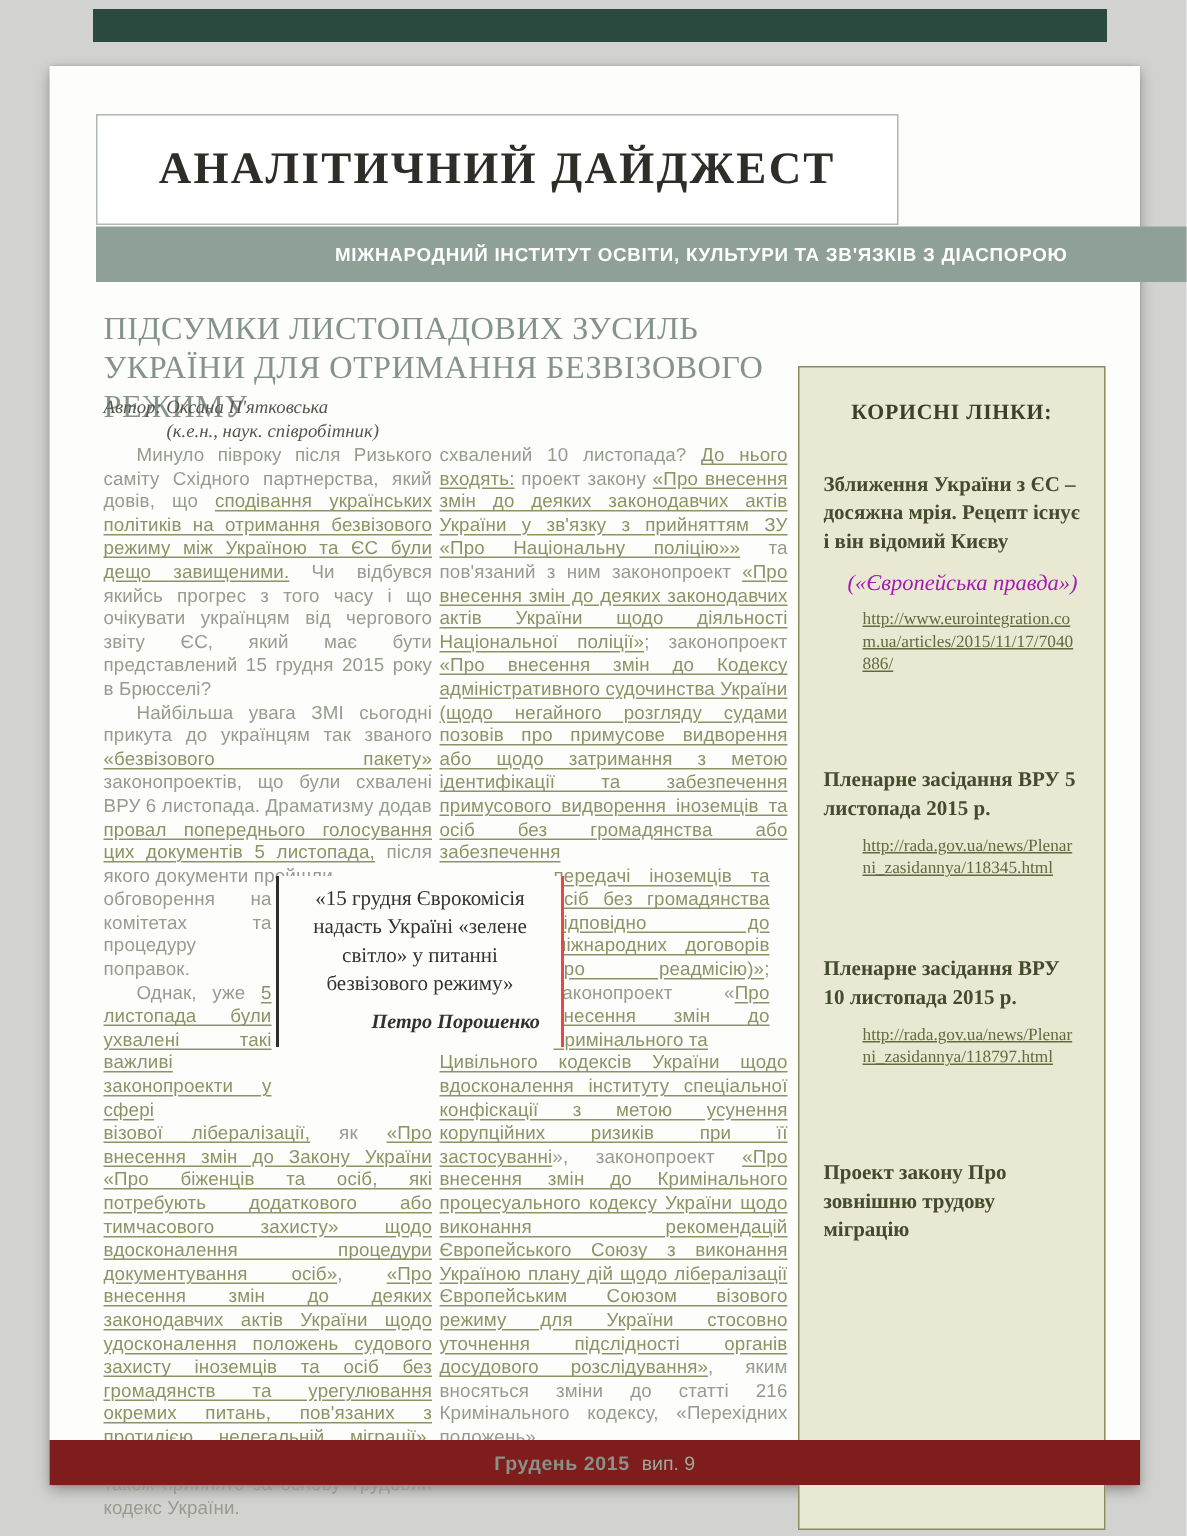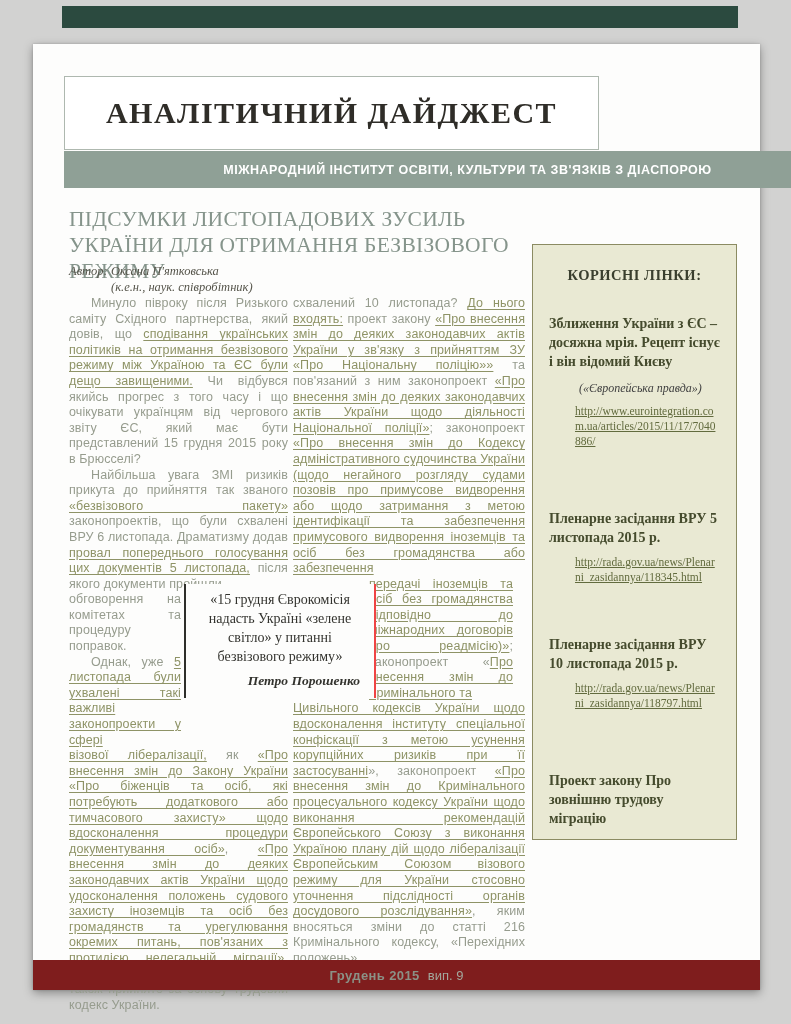--- a/index.html
+++ b/index.html
@@ -55,30 +55,30 @@
   .pullquote {
     position:absolute; left:151px; top:540px; width:192px;
     padding:6px 10px 8px;
     border-left:2px solid #2e2e2a; border-right:2px solid #ef4444;
     background:#fdfdfc; text-align:center;
     font-family:"Liberation Serif","DejaVu Serif",serif;
     font-size:14px; line-height:19px; color:#33332e;
   }
   .pq-attr { margin-top:5px; font-weight:bold; font-style:italic; font-size:13.5px; text-align:right; padding-right:4px; }
   .sidebar {
-    position:absolute; left:499px; top:200px; width:205px; height:596px;
+    position:absolute; left:499px; top:200px; width:205px; height:776px;
     background:#e9e9d3; border:1px solid #8b8b62; padding:22px 16px;
     font-family:"Liberation Serif","DejaVu Serif",serif;
   }
   .sb-title { text-align:center; font-weight:bold; font-size:14.5px; color:#3a3f2e; letter-spacing:0.5px; }
   .sb-item { margin-top:50px; }
   .sb-item.first { margin-top:30px; }
   .sb-item.gap-lg { margin-top:60px; }
   .sb-head { font-weight:bold; font-size:14px; line-height:19px; color:#454b2d; }
-  .sb-source { font-style:italic; font-size:12px; color:#404040; margin:10px 0 2px 30px; }
+  .sb-source { font-style:italic; font-size:15px; color:#a21caf; margin:10px 0 2px 16px; }
   .sb-url {
     display:block; font-size:11.5px; line-height:15px; color:#626b3e;
     text-decoration:underline; margin:8px 0 0 26px; word-break:break-all; cursor:pointer;
   }
   .page-footer {
     position:absolute; left:0; bottom:0; width:100%; height:30px;
     background:#7f1d1d; display:flex; align-items:center; justify-content:center;
     font-size:13px;
   }
   .footer-month { color:#8b9186; font-weight:bold; letter-spacing:0.4px; }
@@ -102,21 +102,21 @@
   <div class="headline">ПІДСУМКИ ЛИСТОПАДОВИХ ЗУСИЛЬ УКРАЇНИ ДЛЯ ОТРИМАННЯ БЕЗВІЗОВОГО РЕЖИМУ</div>
 
   <div class="author">
     <div>Автор: Оксана П'ятковська</div>
     <div class="author-line2">(к.е.н., наук. співробітник)</div>
   </div>
 
   <div class="col col-left">
     <div>
         <p class="para indent"><span>Минуло півроку після Ризького саміту Східного партнерства, який довів, що </span><span class="tlink">сподівання українських політиків на отримання безвізового режиму між Україною та ЄС були дещо завищеними.</span><span> Чи відбувся якийсь прогрес з того часу і що очікувати українцям від чергового звіту ЄС, який має бути представлений 15 грудня 2015 року в Брюсселі?</span></p>
-        <p class="para indent"><span>Найбільша увага ЗМІ ризиків прикута до прийняття так званого </span><span class="tlink">«безвізового пакету»</span><span> законопроектів, що були схвалені ВРУ 6 листопада. Драматизму додав </span><span class="tlink">провал попереднього голосування цих документів 5 листопада,</span><span> після якого документи пройшли</span></p>
+        <p class="para indent"><span>Найбільша увага ЗМІ сьогодні прикута до українцям так званого </span><span class="tlink">«безвізового пакету»</span><span> законопроектів, що були схвалені ВРУ 6 листопада. Драматизму додав </span><span class="tlink">провал попереднього голосування цих документів 5 листопада,</span><span> після якого документи пройшли</span></p>
       </div>
     <div class="blk-narrow-left">
         <p class="para"><span>обговорення на комітетах та процедуру поправок.</span></p>
         <p class="para indent"><span>Однак, уже </span><span class="tlink">5 листопада були ухвалені такі важливі законопроекти у сфері</span></p>
       </div>
     <div>
         <p class="para"><span class="tlink">візової лібералізації,</span><span> як </span><span class="tlink">«Про внесення змін до Закону України «Про біженців та осіб, які потребують додаткового або тимчасового захисту» щодо вдосконалення процедури документування осіб»</span><span>, </span><span class="tlink">«Про внесення змін до деяких законодавчих актів України щодо удосконалення положень судового захисту іноземців та осіб без громадянств та урегулювання окремих питань, пов'язаних з протидією нелегальній міграції»</span><span>, </span><span class="tlink">«Про зовнішню трудову міграцію»</span><span>, а також прийнято за основу Трудовий кодекс України.</span></p>
       </div>
   </div>
 

